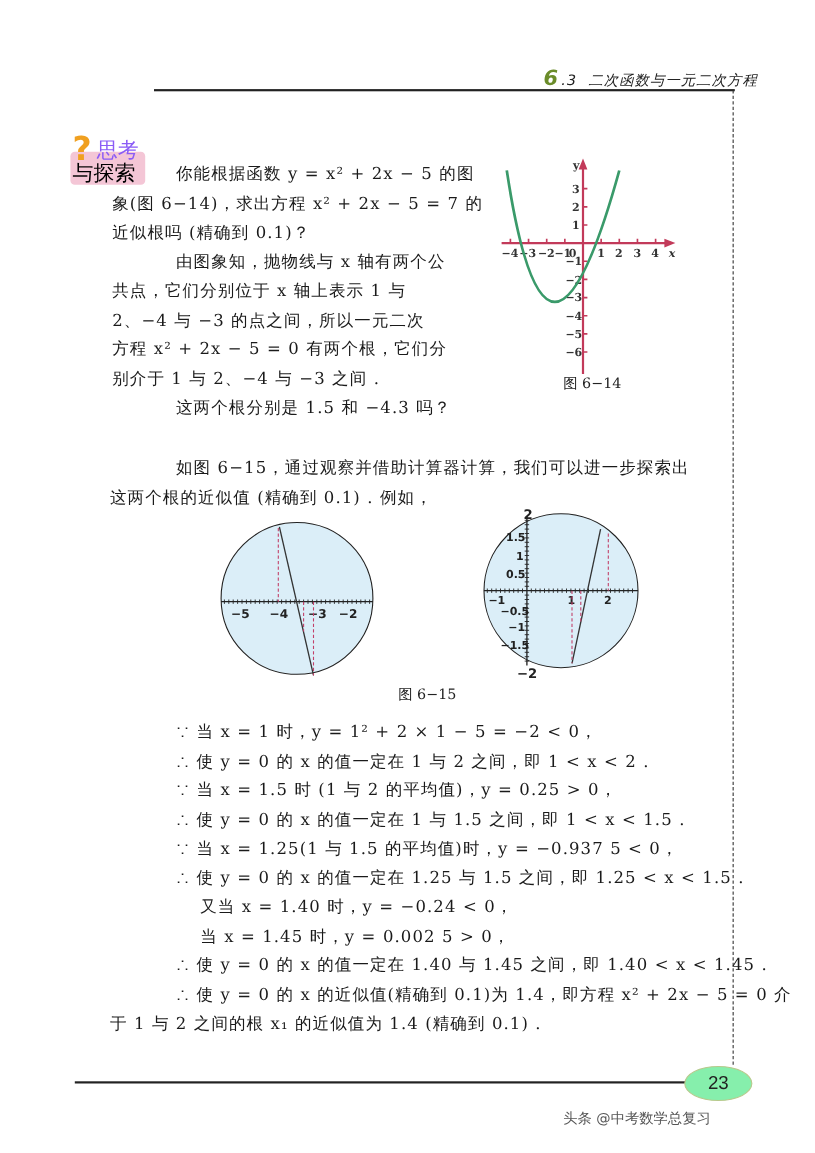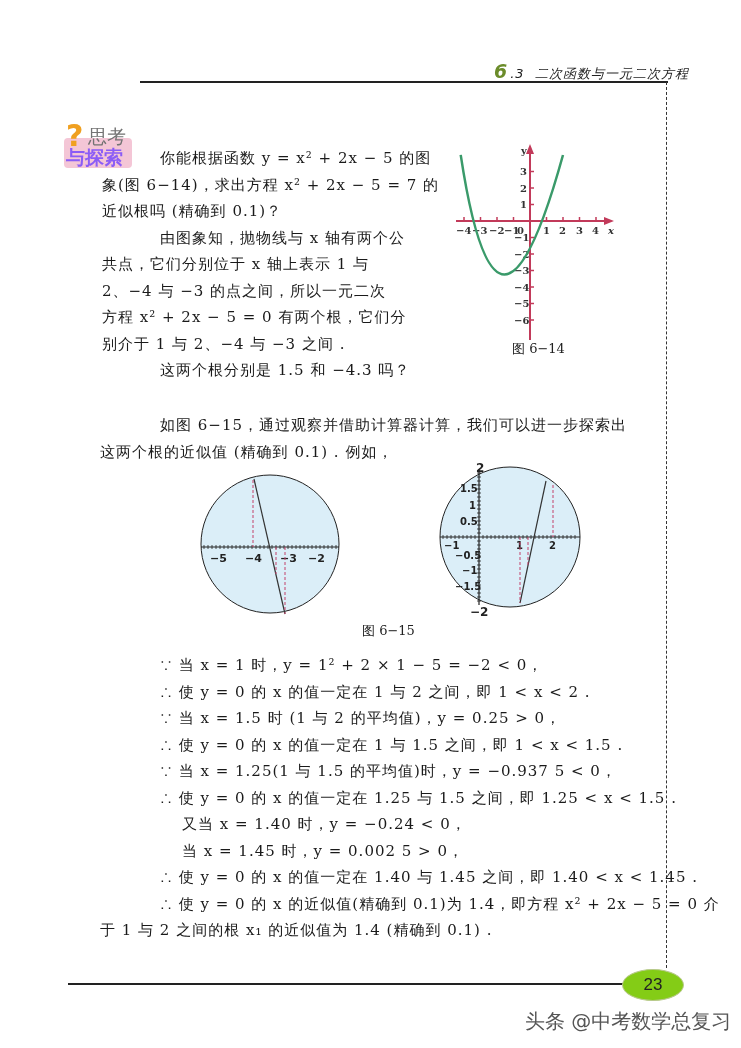--- a/index.html
+++ b/index.html
@@ -21,49 +21,48 @@
       left: 62px; top: 120px; width: 72px; height: 52px;
     }
     .think-badge .bg {
       position: absolute; left: 2px; top: 18px; width: 68px; height: 30px; background: #f4c6d6; border-radius: 4px;
     }
     .think-badge .q {
       position: absolute; left: 4px; top: -2px; font-size: 30px; font-weight: bold; color: #f0a020;
       font-family: "DejaVu Sans", sans-serif;
     }
     .think-badge .t1 {
-      position: absolute; left: 26px; top: 4px; font-size: 19px; color: #737373; font-family: "DejaVu Sans", sans-serif;
+      position: absolute; left: 26px; top: 4px; font-size: 19px; color: #8b5cf6; font-family: "DejaVu Sans", sans-serif;
     }
     .think-badge .t2 {
-      position: absolute; left: 4px; top: 25px; font-size: 19px; color: #8b5cf6; font-family: "DejaVu Sans", sans-serif;
+      position: absolute; left: 4px; top: 25px; font-size: 19px; color: #000000; font-family: "DejaVu Sans", sans-serif;
       letter-spacing: 0px;
-      font-weight: bold;
     }
     .para-line { font-size: 15px; line-height: 26.5px; white-space: nowrap; letter-spacing: 1px; }
     .explore { left: 102px; top: 145px; width: 340px; }
     .explore .indent { padding-left: 58px; }
     .fig14 { left: 448px; top: 140px; width: 180px; height: 220px; }
     .fig14-caption { left: 512px; top: 340px; font-size: 13px; color: #222; }
     .intro2 { left: 100px; top: 412px; width: 560px; }
     .intro2 .indent { padding-left: 60px; }
     .fig15a { left: 198px; top: 472px; width: 145px; height: 145px; }
     .fig15b { left: 432px; top: 455px; width: 155px; height: 170px; }
     .fig15-caption { left: 362px; top: 622px; font-size: 13px; color: #222; }
     .reason { left: 100px; top: 652px; width: 580px; }
     .reason .l1 { padding-left: 60px; }
     .reason .l2 { padding-left: 82px; }
     .reason .l0 { padding-left: 0; }
     .bottom-rule { left: 68px; top: 983px; width: 556px; height: 2px; background: #222; }
     .page-num {
       left: 622px; top: 969px; width: 60px; height: 30px; border-radius: 50%;
-      background: #84cc16; border: 1px solid #b8c98c; text-align: center; line-height: 30px;
+      background: #86efac; border: 1px solid #b8c98c; text-align: center; line-height: 30px;
       font-size: 17px; font-family: "Liberation Sans", sans-serif; color: #222;
     }
     .watermark {
-      left: 525px; top: 1008px; font-size: 20px; color: #555; font-family: "DejaVu Sans", sans-serif;
+      left: 512px; top: 1008px; font-size: 13px; color: #555; font-family: "DejaVu Sans", sans-serif;
       text-shadow: 1px 1px 0 #fff, -1px -1px 0 #fff;
     }
   </style>
 </head>
 <body>
 
 <div class="abs header-title">
   <span class="num">6</span><span>.3</span>&nbsp;&nbsp;<span>二次函数与一元二次方程</span>
 </div>
 <div class="abs header-rule"></div>

